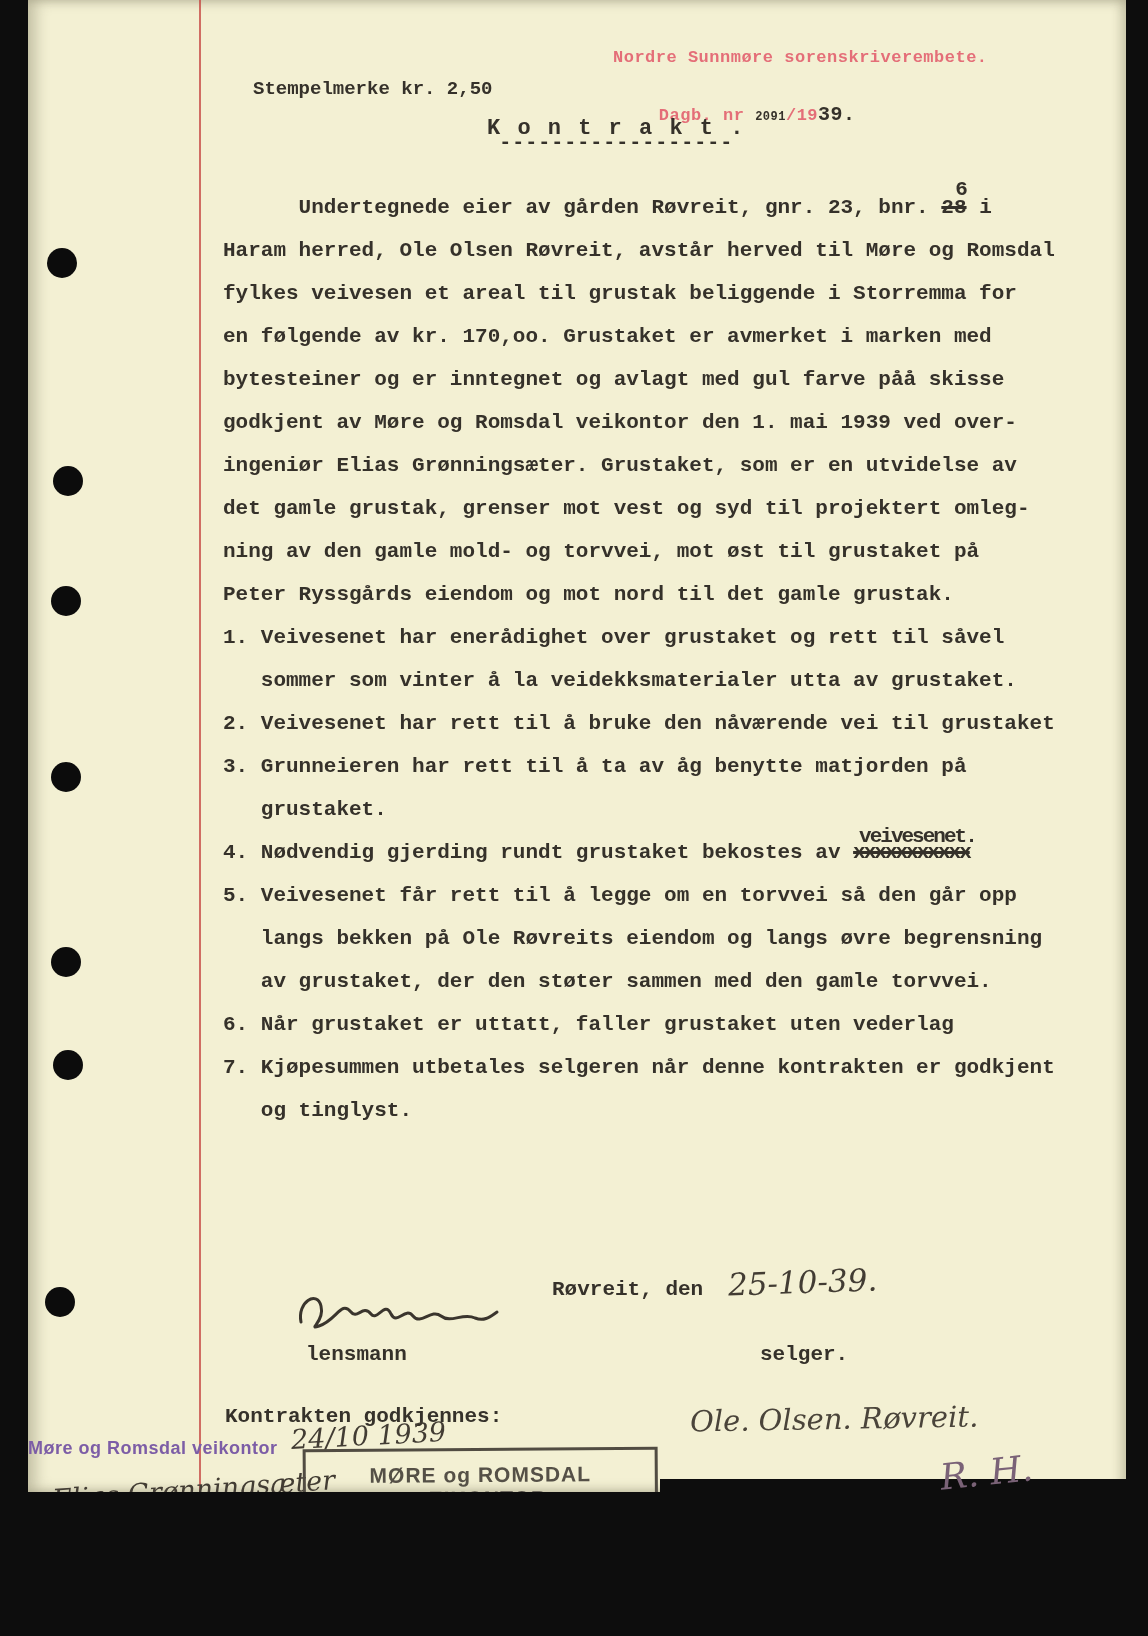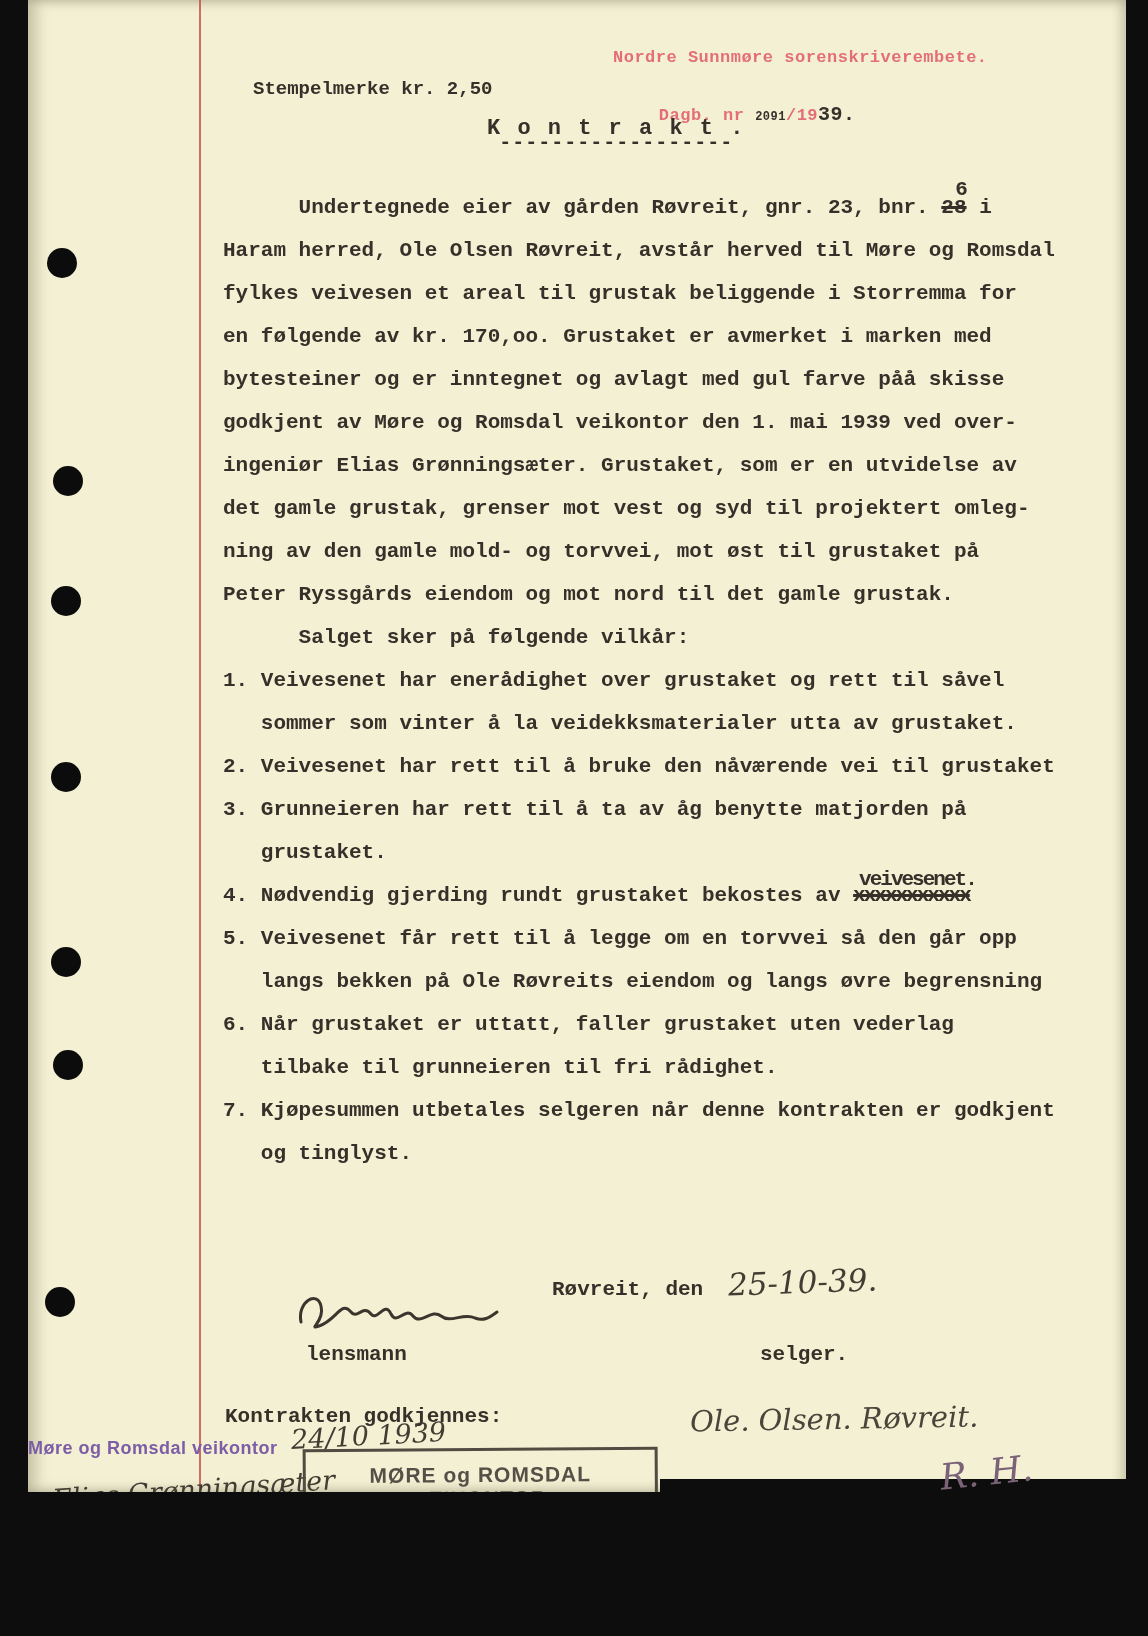--- a/index.html
+++ b/index.html
@@ -82,35 +82,34 @@
     <div>
         <div class="tline">Haram herred, Ole Olsen Røvreit, avstår herved til Møre og Romsdal</div>
         <div class="tline">fylkes veivesen et areal til grustak beliggende i Storremma for</div>
         <div class="tline">en følgende av kr. 170,oo. Grustaket er avmerket i marken med</div>
         <div class="tline">bytesteiner og er inntegnet og avlagt med gul farve påå skisse</div>
         <div class="tline">godkjent av Møre og Romsdal veikontor den 1. mai 1939 ved over-</div>
         <div class="tline">ingeniør Elias Grønningsæter. Grustaket, som er en utvidelse av</div>
         <div class="tline">det gamle grustak, grenser mot vest og syd til projektert omleg-</div>
         <div class="tline">ning av den gamle mold- og torvvei, mot øst til grustaket på</div>
         <div class="tline">Peter Ryssgårds eiendom og mot nord til det gamle grustak.</div>
-        <div class="tline">      Salget sker på følgende vilkår:</div>
         <div class="tline">1. Veivesenet har enerådighet over grustaket og rett til såvel</div>
         <div class="tline">   sommer som vinter å la veidekksmaterialer utta av grustaket.</div>
         <div class="tline">2. Veivesenet har rett til å bruke den nåværende vei til grustaket</div>
         <div class="tline">3. Grunneieren har rett til å ta av åg benytte matjorden på</div>
         <div class="tline">   grustaket.</div>
       </div>
 
     <div class="tline"><span>4. Nødvendig gjerding rundt grustaket bekostes av </span><span class="struck blot"><span>xxxxxxxxxxx</span><span class="correction">veivesenet.</span></span></div>
 
     <div>
         <div class="tline">5. Veivesenet får rett til å legge om en torvvei så den går opp</div>
         <div class="tline">   langs bekken på Ole Røvreits eiendom og langs øvre begrensning</div>
+        <div class="tline">   av grustaket, der den støter sammen med den gamle torvvei.</div>
         <div class="tline">6. Når grustaket er uttatt, faller grustaket uten vederlag</div>
-        <div class="tline">   tilbake til grunneieren til fri rådighet.</div>
         <div class="tline">7. Kjøpesummen utbetales selgeren når denne kontrakten er godkjent</div>
         <div class="tline">   og tinglyst.</div>
       </div>
   </div>
 
   <div class="type dateline">Røvreit, den</div>
   <div class="hand hand-date">25-10-39.</div>
 
   <svg class="sig-svg" width="210" height="58" viewBox="0 0 210 58">
     <path d="M8 40 C 4 20, 24 8, 28 24 C 32 40, 14 48, 26 44 C 44 38, 48 18, 58 30 C 64 38, 70 22, 78 32

